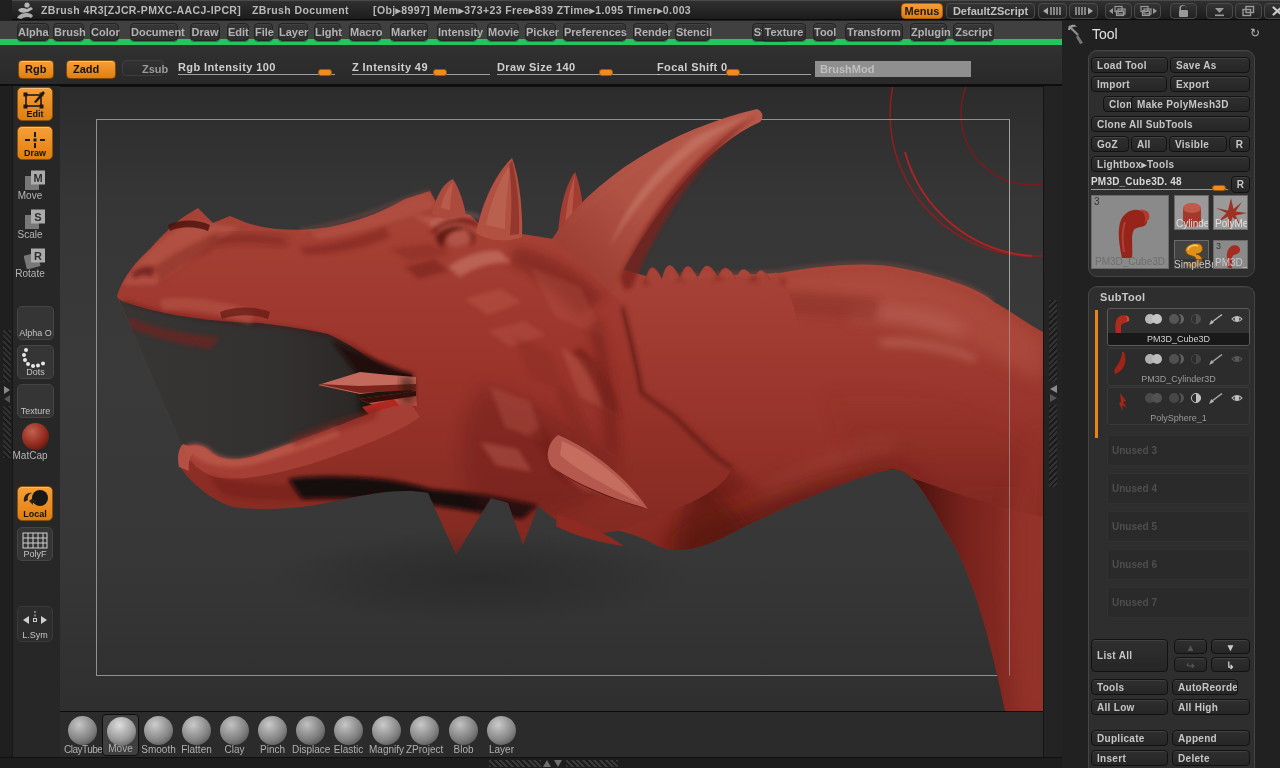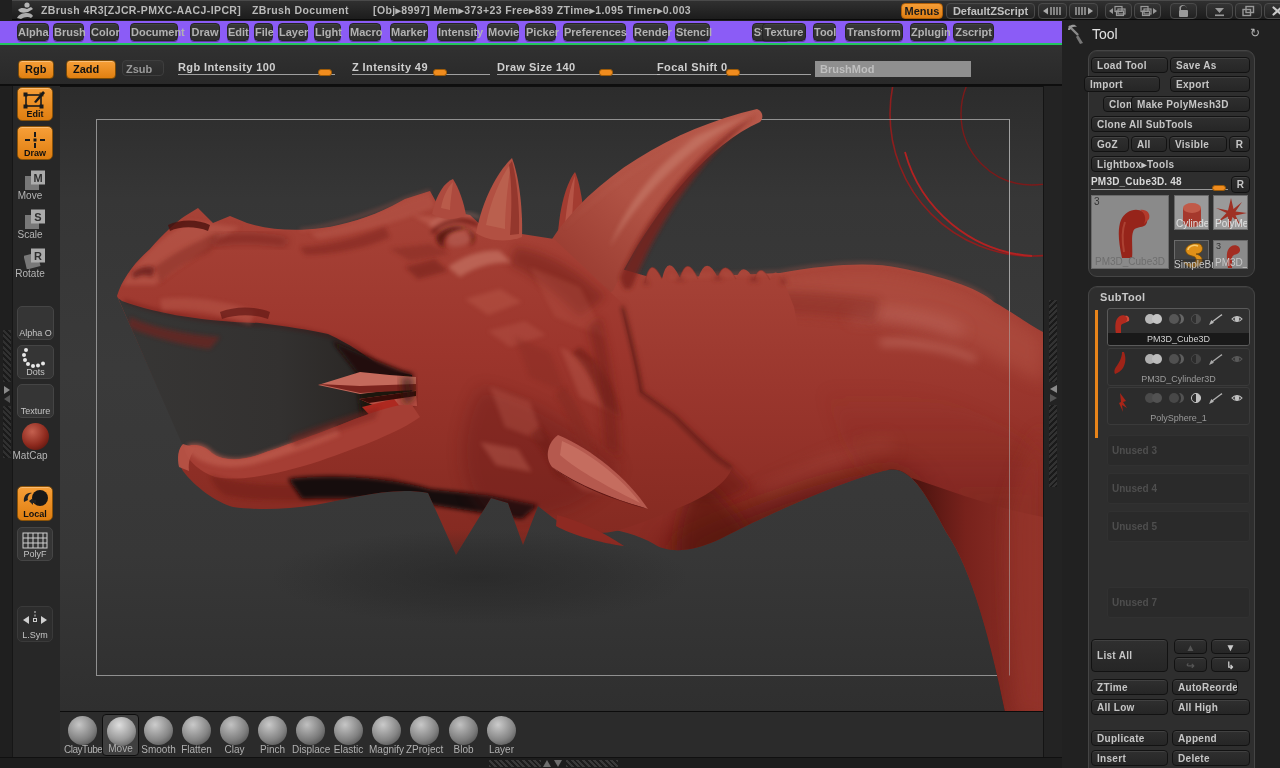--- a/index.html
+++ b/index.html
@@ -1,24 +1,24 @@
 <!DOCTYPE html>
 <html><head><meta charset="utf-8"><style>
 *{margin:0;padding:0;box-sizing:border-box}
 html,body{width:1280px;height:768px;overflow:hidden;background:#202020;font-family:"Liberation Sans",sans-serif;position:relative}
 .abs{position:absolute}
 #titlebar{position:absolute;left:12px;top:0;width:1280px;height:20px;background:linear-gradient(#303030,#1c1c1c);border-top:1px solid #4a4a4a;border-bottom:1px solid #0a0a0a;color:#b9b9b9;font-size:11px;font-weight:bold}
 #titlebar .tt{position:absolute;top:3px;white-space:pre;letter-spacing:.4px}
 .tbtn{position:absolute;top:2px;height:16px;border-radius:4px;background:linear-gradient(#343434,#222);border:1px solid #4a4a4a;color:#c0c0c0;font-size:11px;font-weight:bold;text-align:center;line-height:14px}
 #menus{background:linear-gradient(#f59d36,#dd7d12);border:1px solid #b05f08;color:#1a1a1a}
-#menubar{position:absolute;left:0;top:21px;width:1164px;height:24px;background:#8b5cf6;border-bottom:2px solid #22c55e}
+#menubar{position:absolute;left:0;top:21px;width:1164px;height:24px;background:#404040;border-bottom:6px solid #22c55e}
 .mi{position:absolute;top:2px;height:18px;line-height:17px;padding:0 7px;border-radius:4px;background:linear-gradient(#373737,#2e2e2e);border:1px solid #242424;box-shadow:0 1px 0 rgba(0,0,0,.35),inset 0 1px 0 rgba(255,255,255,.05);color:#b2b2b2;font-size:11px;font-weight:bold}
 #toolrow{position:absolute;left:0;top:45px;width:1280px;height:41px;background:linear-gradient(#313131,#292929);border-bottom:2px solid #0e0e0e}
 .obtn{position:absolute;height:19px;border-radius:4px;background:linear-gradient(#f79f38,#e07f10);border:1px solid #7a4a06;box-shadow:inset 0 1px 0 rgba(255,255,255,.35);color:#111;font-size:11px;font-weight:bold;line-height:17px;padding:0 6px}
-.gbtn{position:absolute;height:16px;border-radius:4px;background:linear-gradient(#333,#2b2b2b);border:1px solid #3e3e3e;color:#9a9a9a;font-size:11px;font-weight:bold;line-height:17px;padding:0 3px}
+.gbtn{position:absolute;height:16px;border-radius:4px;background:linear-gradient(#333,#2b2b2b);border:1px solid #3e3e3e;color:#9a9a9a;font-size:11px;font-weight:bold;line-height:17px;padding:0 19px}
 .slider{position:absolute;color:#cfcfcf;font-size:11px;font-weight:bold;letter-spacing:.4px}
 .sline{position:absolute;height:1px;background:#c8c8c8;opacity:.75}
 .shandle{position:absolute;width:14px;height:7px;border-radius:3px;background:#f08c1e;border:1px solid #9c5a08}
 #sidebar{position:absolute;left:0;top:86px;width:60px;height:682px;background:#272727}
 #lstrip{position:absolute;left:0;top:86px;width:13px;height:682px;background:#1f1f1f;border-right:1px solid #161616}
 .sidebtn{position:absolute;width:36px;height:34px;border-radius:5px;text-align:center}
 .sborange{background:linear-gradient(#f79f38,#df7e10);border:1px solid #8a5208;box-shadow:inset 0 1px 0 rgba(255,255,255,.3)}
 .sbdark{background:#353535;border:1px solid #454545}
 .sblabel{position:absolute;width:100%;bottom:1px;font-size:9px;font-weight:bold;color:#101010}
 .sblabel2{color:#c4c4c4}
@@ -492,21 +492,21 @@
  <svg class="abs" style="left:5px;top:3px" width="18" height="20" viewBox="0 0 18 20">
   <path d="M2 2 L11 11" stroke="#8a8a8a" stroke-width="2.4"></path>
   <path d="M11 11 L16 19 L13 20 L9 13 Z" fill="#777"></path>
   <path d="M1 6 C1 2 5 0 8 1 L10 3 C7 2 4 3 3 6 Z" fill="#9a9a9a"></path>
  </svg>
  <div class="abs" style="left:30px;top:5px;font-size:14px;color:#e2e2e2">Tool</div>
  <div class="abs" style="left:188px;top:5px;font-size:12px;color:#b5b5b5">↻</div>
  <div class="panel" style="top:29px;height:227px"></div>
  <div class="pbtn" style="left:29px;top:36px;width:77px">Load Tool</div>
  <div class="pbtn" style="left:108px;top:36px;width:80px">Save As</div>
- <div class="pbtn" style="left:22px;top:55px;width:76px">Import</div>
+ <div class="pbtn" style="left:29px;top:55px;width:76px">Import</div>
  <div class="pbtn" style="left:108px;top:55px;width:80px">Export</div>
  <div class="pbtn" style="left:41px;top:75px;width:48px">Clone</div>
  <div class="pbtn" style="left:69px;top:75px;width:119px">Make PolyMesh3D</div>
  <div class="pbtn" style="left:29px;top:95px;width:159px">Clone All SubTools</div>
  <div class="pbtn" style="left:29px;top:115px;width:38px">GoZ</div>
  <div class="pbtn" style="left:69px;top:115px;width:36px">All</div>
  <div class="pbtn" style="left:107px;top:115px;width:58px">Visible</div>
  <div class="pbtn" style="left:167px;top:115px;width:21px;text-align:center;padding:0">R</div>
  <div class="pbtn" style="left:29px;top:135px;width:159px">Lightbox▸Tools</div>
  <div class="abs" style="left:29px;top:155px;width:135px;font-size:10px;font-weight:bold;color:#d8d8d8;letter-spacing:.2px">PM3D_Cube3D.&nbsp;48</div>
@@ -620,27 +620,28 @@
    <g stroke="#c2c2c2" stroke-width="1.2" fill="none">
           <path d="M88 6 C90.5 2.8 95.5 2.8 98 6 C95.5 9.2 90.5 9.2 88 6 Z"></path>
           <circle cx="93" cy="6" r="1.8" fill="#c2c2c2"></circle>
         </g>
   </svg>
   <div class="stcap">PolySphere_1</div>
  </div>
  <div class="unused" style="top:414px">Unused&nbsp;3</div>
  <div class="unused" style="top:452px">Unused&nbsp;4</div>
  <div class="unused" style="top:490px">Unused&nbsp;5</div>
+ <div class="unused" style="top:528px">Unused&nbsp;6</div>
  <div class="unused" style="top:566px">Unused&nbsp;7</div>
  <div class="pbtn" style="left:29px;top:618px;width:77px;height:33px;line-height:31px">List All</div>
  <div class="pbtn" style="left:112px;top:618px;width:33px;height:15px;text-align:center;padding:0"><span style="color:#555">▲</span></div>
  <div class="pbtn" style="left:149px;top:618px;width:39px;height:15px;text-align:center;padding:0"><span style="color:#ccc">▼</span></div>
  <div class="pbtn" style="left:112px;top:636px;width:33px;height:15px;text-align:center;padding:0"><span style="color:#555">↪</span></div>
  <div class="pbtn" style="left:149px;top:636px;width:39px;height:15px;text-align:center;padding:0"><span style="color:#ccc">↳</span></div>
- <div class="pbtn" style="left:29px;top:658px;width:77px">ZTime</div>
+ <div class="pbtn" style="left:29px;top:658px;width:77px">Tools</div>
  <div class="pbtn" style="left:110px;top:658px;width:66px">AutoReorder</div>
  <div class="pbtn" style="left:29px;top:678px;width:77px">All Low</div>
  <div class="pbtn" style="left:110px;top:678px;width:78px">All High</div>
  <div class="pbtn" style="left:29px;top:709px;width:77px">Duplicate</div>
  <div class="pbtn" style="left:110px;top:709px;width:78px">Append</div>
  <div class="pbtn" style="left:29px;top:729px;width:77px">Insert</div>
  <div class="pbtn" style="left:110px;top:729px;width:78px">Delete</div>
 </div>
 
 </body></html>

